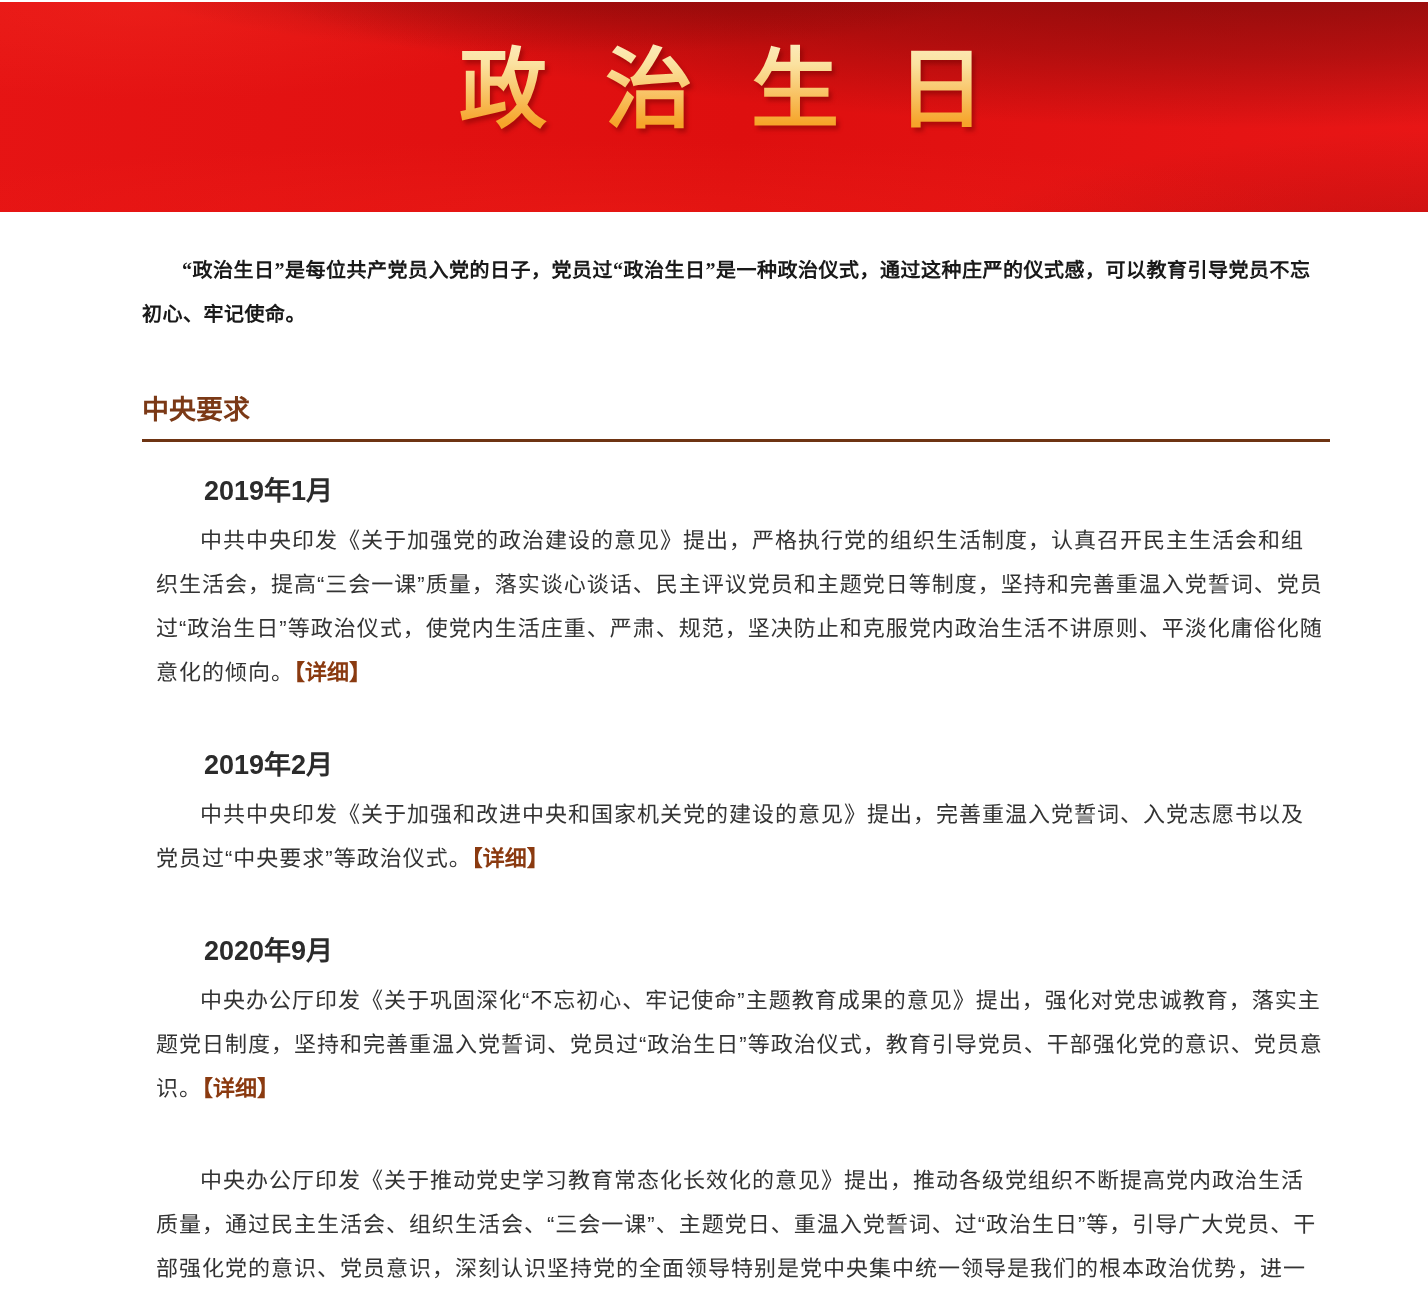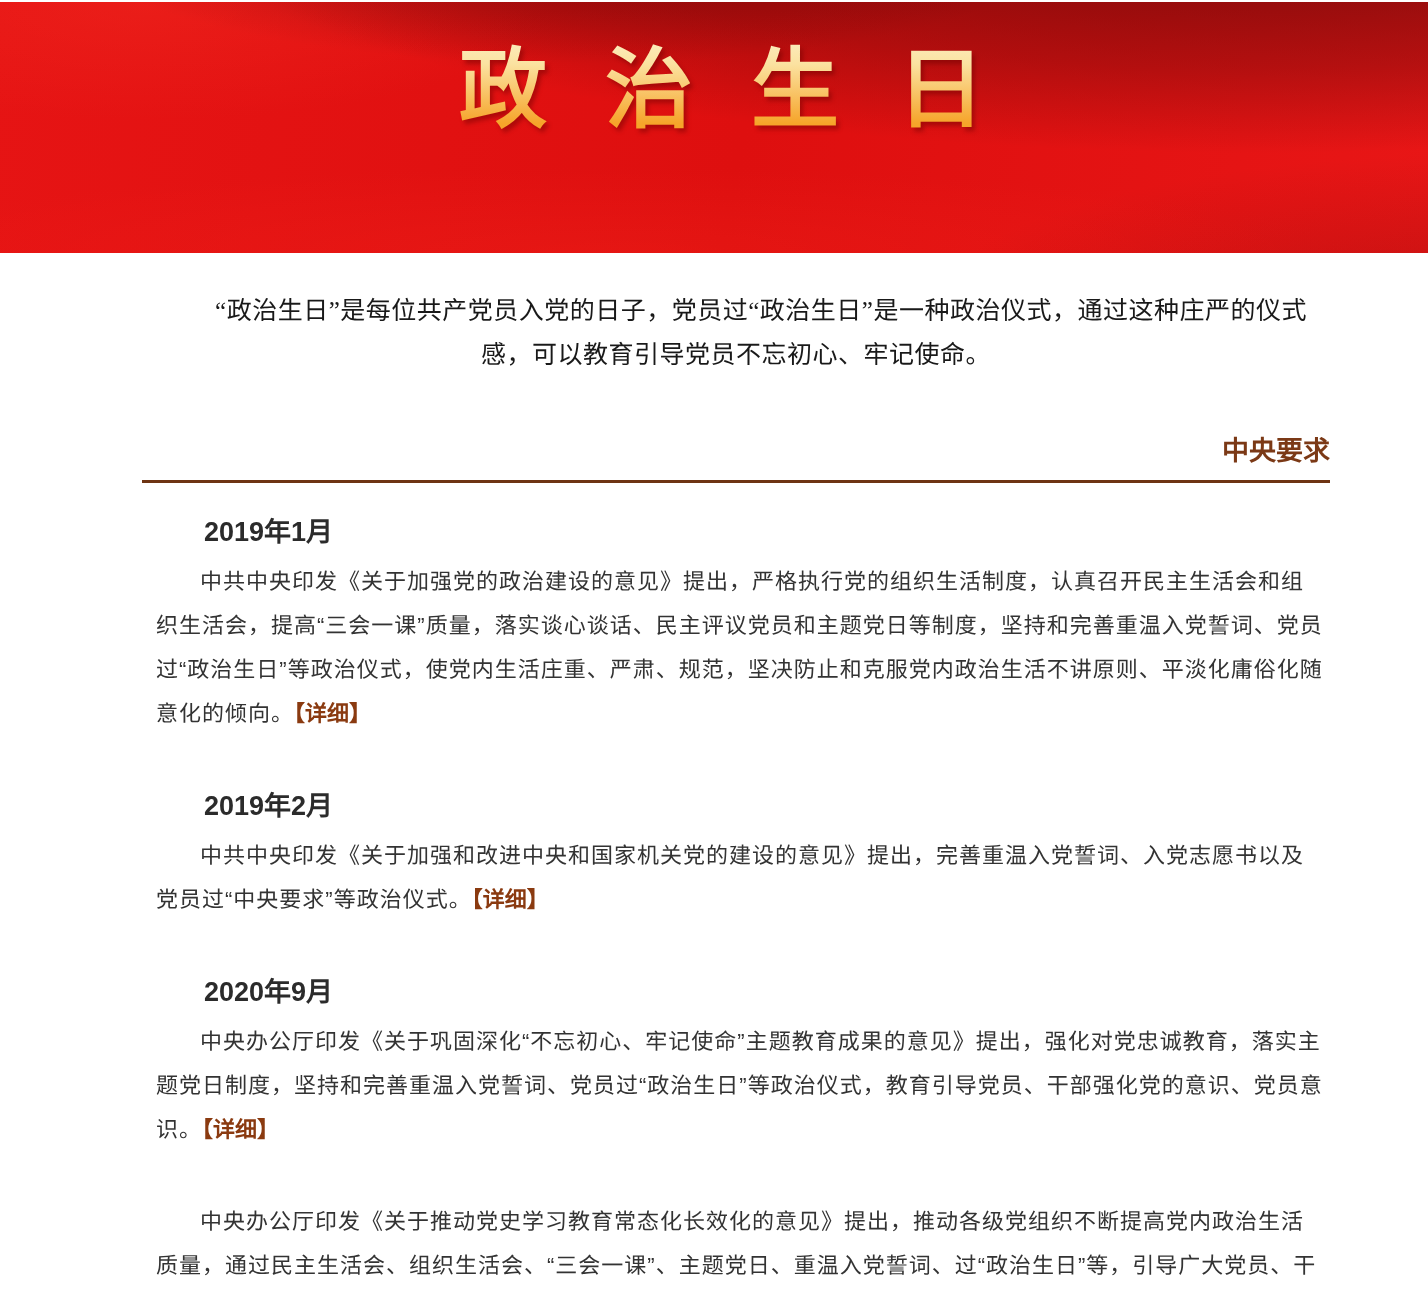--- a/index.html
+++ b/index.html
@@ -16,21 +16,21 @@
   *{box-sizing:border-box;}
   html,body{margin:0;padding:0;background:#ffffff;}
   body{
     width:1428px;
     font-family:"Liberation Sans","DejaVu Sans",sans-serif;
   }
 
   
   .banner{
     margin-top:2px;
-    height:251px;
+    height:210px;
     width:100%;
     overflow:hidden;
     background-color:var(--banner-red);
     background-image:
       radial-gradient(58% 85% at 40% -28%, rgba(92,7,7,0.60) 0%, rgba(227,19,19,0) 62%),
       radial-gradient(120% 170% at 88% -52%, rgba(58,4,4,0.78) 0%, rgba(112,9,9,0.42) 46%, rgba(227,19,19,0) 66%),
       radial-gradient(48% 75% at 10% 2%, rgba(255,64,44,0.22) 0%, rgba(227,19,19,0) 60%),
       radial-gradient(70% 115% at 104% 125%, rgba(128,9,9,0.38) 0%, rgba(227,19,19,0) 56%),
       radial-gradient(85% 55% at 42% 100%, rgba(255,48,34,0.20) 0%, rgba(227,19,19,0) 62%),
       linear-gradient(100deg,#e61414 0%,#de0f0f 52%,#e81616 100%);
@@ -54,35 +54,33 @@
   }
 
   
   .content{
     padding-left:142px;
     padding-right:98px;
   }
   .intro{
     margin:36px 0 0 0;
     font-family:"Liberation Serif","DejaVu Serif",serif;
-    font-weight:400;
-    font-size:25px;
+    font-weight:700;
+    font-size:20px;
     line-height:44px;
     letter-spacing:0.5px;
     text-indent:2em;
     color:#191919;
-    text-align:center;
   }
   .section-heading{
     margin:58px 0 0 0;
     font-size:27px;
     line-height:33px;
     font-weight:700;
     color:var(--heading-brown);
-    text-align:right;
   }
   .section-rule{
     border:none;
     border-top:3px solid var(--rule-brown);
     margin:12px 0 27px 0;
   }
   .entry{
     padding-left:8px;
     margin-bottom:48px;
   }

